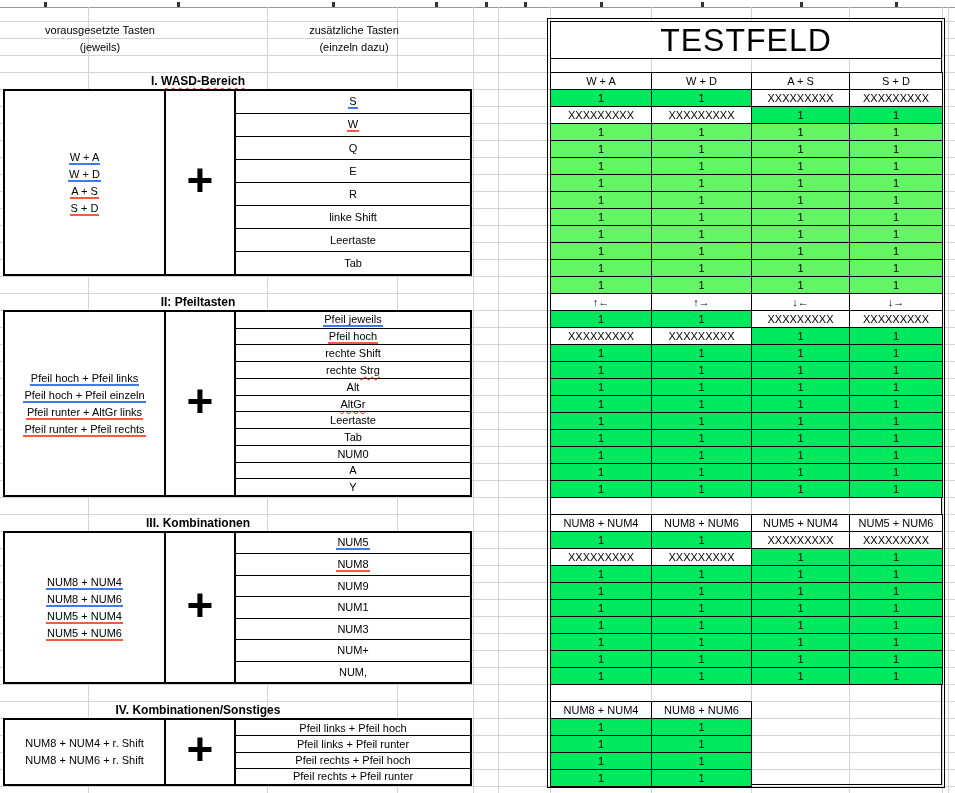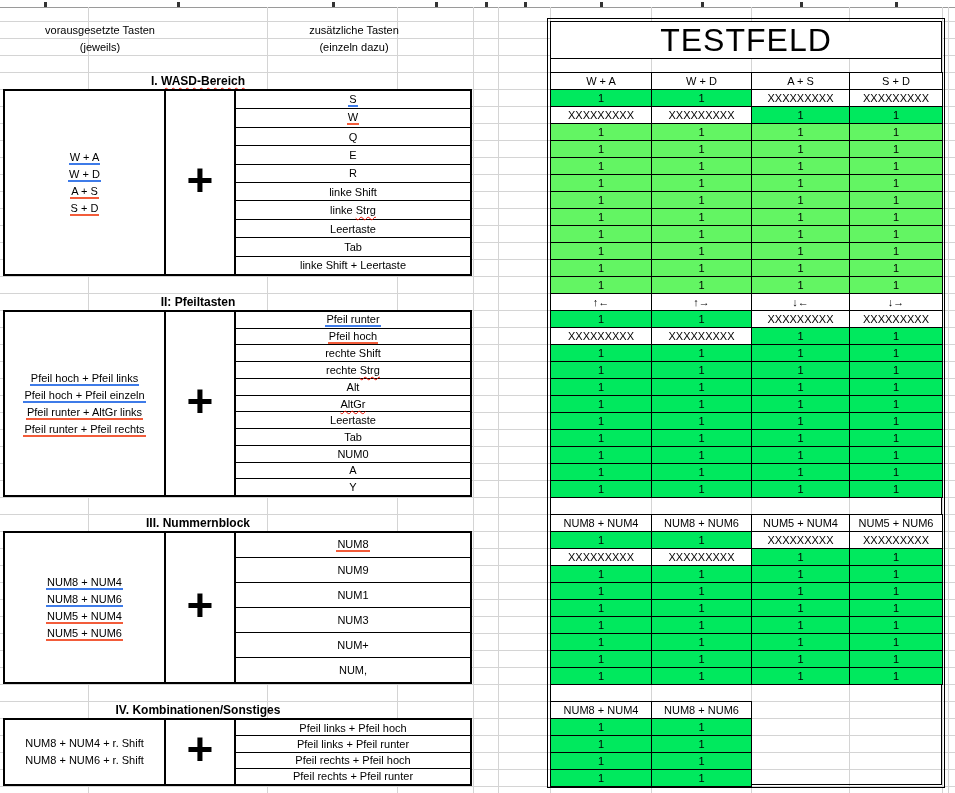--- a/index.html
+++ b/index.html
@@ -133,30 +133,24 @@
       <div class="r">
         <span>E</span>
       </div>
       <div class="r">
         <span>R</span>
       </div>
       <div class="r">
         <span>linke Shift</span>
       </div>
       <div class="r">
-        <span>linke <span class="sqw">Strg</span></span>
-      </div>
-      <div class="r">
         <span>Leertaste</span>
       </div>
       <div class="r">
         <span>Tab</span>
-      </div>
-      <div class="r">
-        <span>linke Shift + Leertaste</span>
       </div>
     </div>
     <div class="grid" style="left: 550px; top: 72px; grid-template-columns: 101px 100px 98px 93px; grid-auto-rows: 17px;">
       <div class="gc" style="background: rgb(255, 255, 255);">W + A</div>
       <div class="gc" style="background: rgb(255, 255, 255);">W + D</div>
       <div class="gc" style="background: rgb(255, 255, 255);">A + S</div>
       <div class="gc" style="background: rgb(255, 255, 255);">S + D</div>
       <div class="gc" style="background: rgb(0, 233, 94);">1</div>
       <div class="gc" style="background: rgb(0, 233, 94);">1</div>
       <div class="gc" style="background: rgb(255, 255, 255);">XXXXXXXXX</div>
@@ -211,21 +205,21 @@
       <div class="keyline"><span class="ub" style="border-bottom-color: rgb(62, 123, 232);">Pfeil hoch + Pfeil links</span></div>
       <div class="keyline"><span class="ub" style="border-bottom-color: rgb(62, 123, 232);">Pfeil hoch + Pfeil einzeln</span></div>
       <div class="keyline"><span class="ub" style="border-bottom-color: rgb(242, 92, 58);">Pfeil runter + AltGr links</span></div>
       <div class="keyline"><span class="ub" style="border-bottom-color: rgb(242, 92, 58);">Pfeil runter + Pfeil rechts</span></div>
     </div>
     <div class="box" style="left: 164px; top: 310px; width: 72px; height: 187px;">
       <div class="plus">+</div>
     </div>
     <div class="box rows" style="left: 234px; top: 310px; width: 238px; height: 187px;">
       <div class="r">
-        <span class="ub" style="border-bottom-color: rgb(62, 123, 232);">Pfeil runter</span>
+        <span class="ub" style="border-bottom-color: rgb(62, 123, 232);">Pfeil jeweils</span>
       </div>
       <div class="r">
         <span class="ub" style="border-bottom-color: rgb(242, 92, 58);">Pfeil hoch</span>
       </div>
       <div class="r">
         <span>rechte Shift</span>
       </div>
       <div class="r">
         <span>rechte <span class="sqw">Strg</span></span>
       </div>
@@ -294,32 +288,35 @@
       <div class="gc" style="background: rgb(0, 233, 94);">1</div>
       <div class="gc" style="background: rgb(0, 233, 94);">1</div>
       <div class="gc" style="background: rgb(0, 233, 94);">1</div>
       <div class="gc" style="background: rgb(0, 233, 94);">1</div>
       <div class="gc" style="background: rgb(0, 233, 94);">1</div>
       <div class="gc" style="background: rgb(0, 233, 94);">1</div>
       <div class="gc" style="background: rgb(0, 233, 94);">1</div>
       <div class="gc" style="background: rgb(0, 233, 94);">1</div>
       <div class="gc" style="background: rgb(0, 233, 94);">1</div>
     </div>
-    <div class="sectitle" style="top: 515px;"><span>III. </span><span>Nummernblock</span></div>
+    <div class="sectitle" style="top: 515px;"><span>III. </span><span>Kombinationen</span></div>
     <div class="box" style="left: 3px; top: 531px; width: 163px; height: 153px;">
       <div class="keyline"><span class="ub" style="border-bottom-color: rgb(62, 123, 232);">NUM8 + NUM4</span></div>
       <div class="keyline"><span class="ub" style="border-bottom-color: rgb(62, 123, 232);">NUM8 + NUM6</span></div>
       <div class="keyline"><span class="ub" style="border-bottom-color: rgb(242, 92, 58);">NUM5 + NUM4</span></div>
       <div class="keyline"><span class="ub" style="border-bottom-color: rgb(242, 92, 58);">NUM5 + NUM6</span></div>
     </div>
     <div class="box" style="left: 164px; top: 531px; width: 72px; height: 153px;">
       <div class="plus">+</div>
     </div>
     <div class="box rows" style="left: 234px; top: 531px; width: 238px; height: 153px;">
       <div class="r">
+        <span class="ub" style="border-bottom-color: rgb(62, 123, 232);">NUM5</span>
+      </div>
+      <div class="r">
         <span class="ub" style="border-bottom-color: rgb(242, 92, 58);">NUM8</span>
       </div>
       <div class="r">
         <span>NUM9</span>
       </div>
       <div class="r">
         <span>NUM1</span>
       </div>
       <div class="r">
         <span>NUM3</span>

